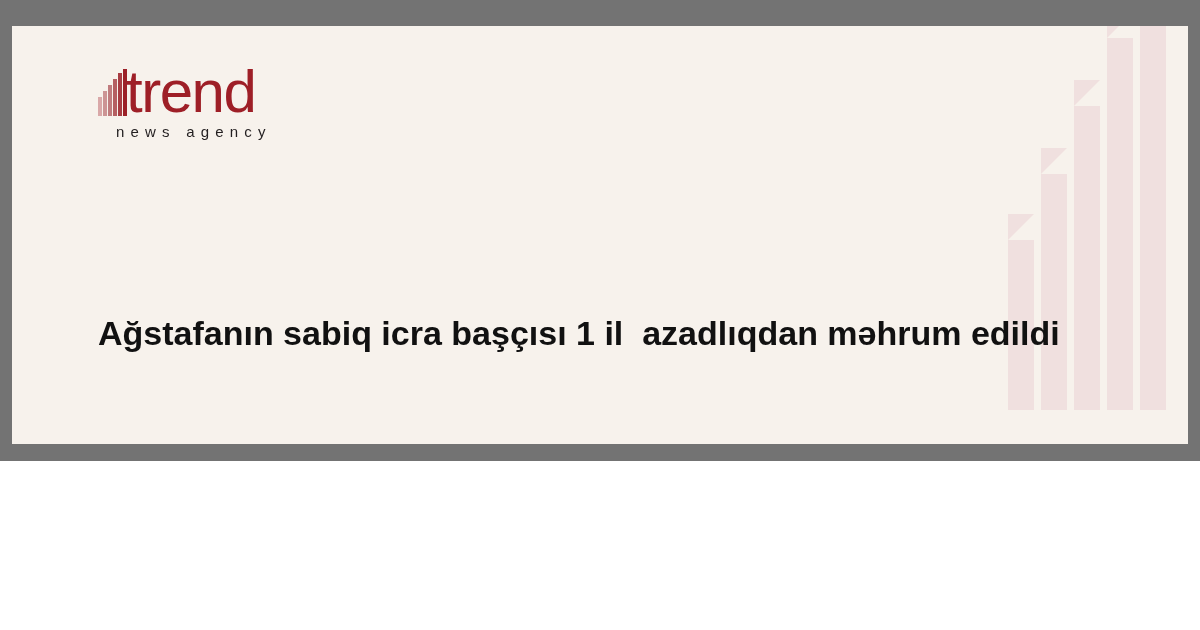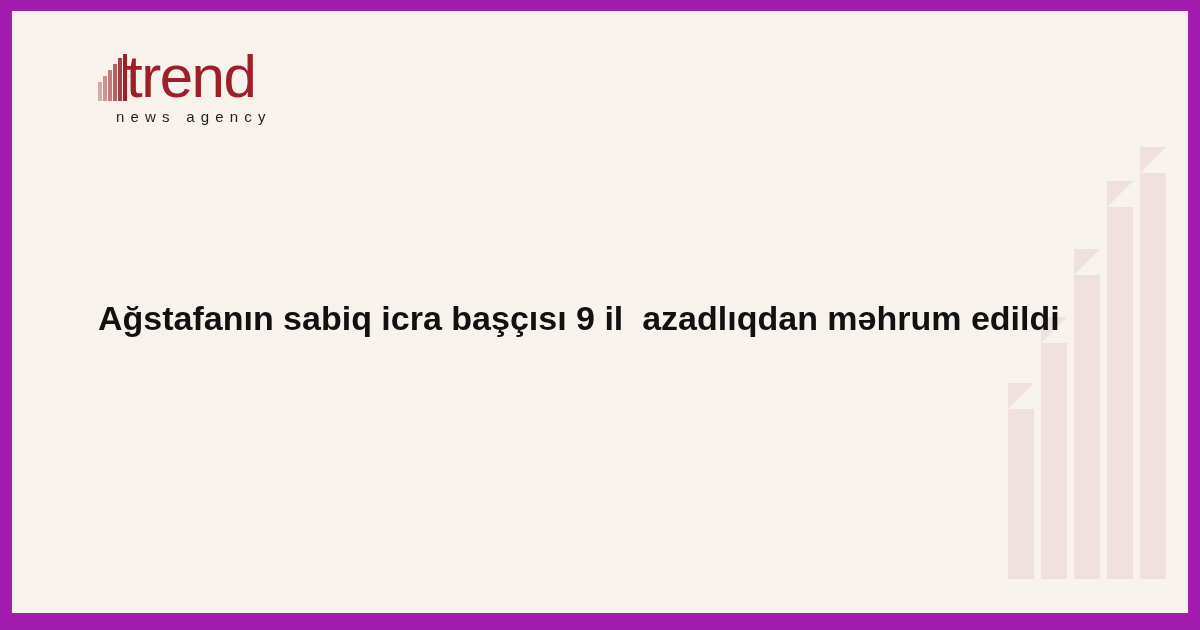--- a/index.html
+++ b/index.html
@@ -10,24 +10,24 @@
   body {
     width: 1200px;
     height: 630px;
     overflow: hidden;
     font-family: "Liberation Sans", sans-serif;
   }
 
   .card {
     position: relative;
     width: 1200px;
-    height: 630px;
+    height: 461px;
     box-sizing: border-box;
-    background: #a21caf;
-    padding: 11px 12px 17px 12px;
+    background: #737373;
+    padding: 26px 12px 17px 12px;
     overflow: hidden;
   }
 
   .canvas {
     position: relative;
     width: 100%;
     height: 100%;
     background: #f7f2ec;
     overflow: hidden;
   }
@@ -168,16 +168,16 @@
           <span class="m3"></span>
           <span class="m4"></span>
           <span class="m5"></span>
           <span class="m6"></span>
         </div>
         <div class="logo-word">trend</div>
       </div>
       <div class="logo-sub">news agency</div>
     </div>
 
-    <h1 class="headline">Ağstafanın sabiq icra başçısı 9 il  azadlıqdan məhrum edildi</h1>
+    <h1 class="headline">Ağstafanın sabiq icra başçısı 1 il  azadlıqdan məhrum edildi</h1>
 
   </div>
 </div>
 
 </body></html>

